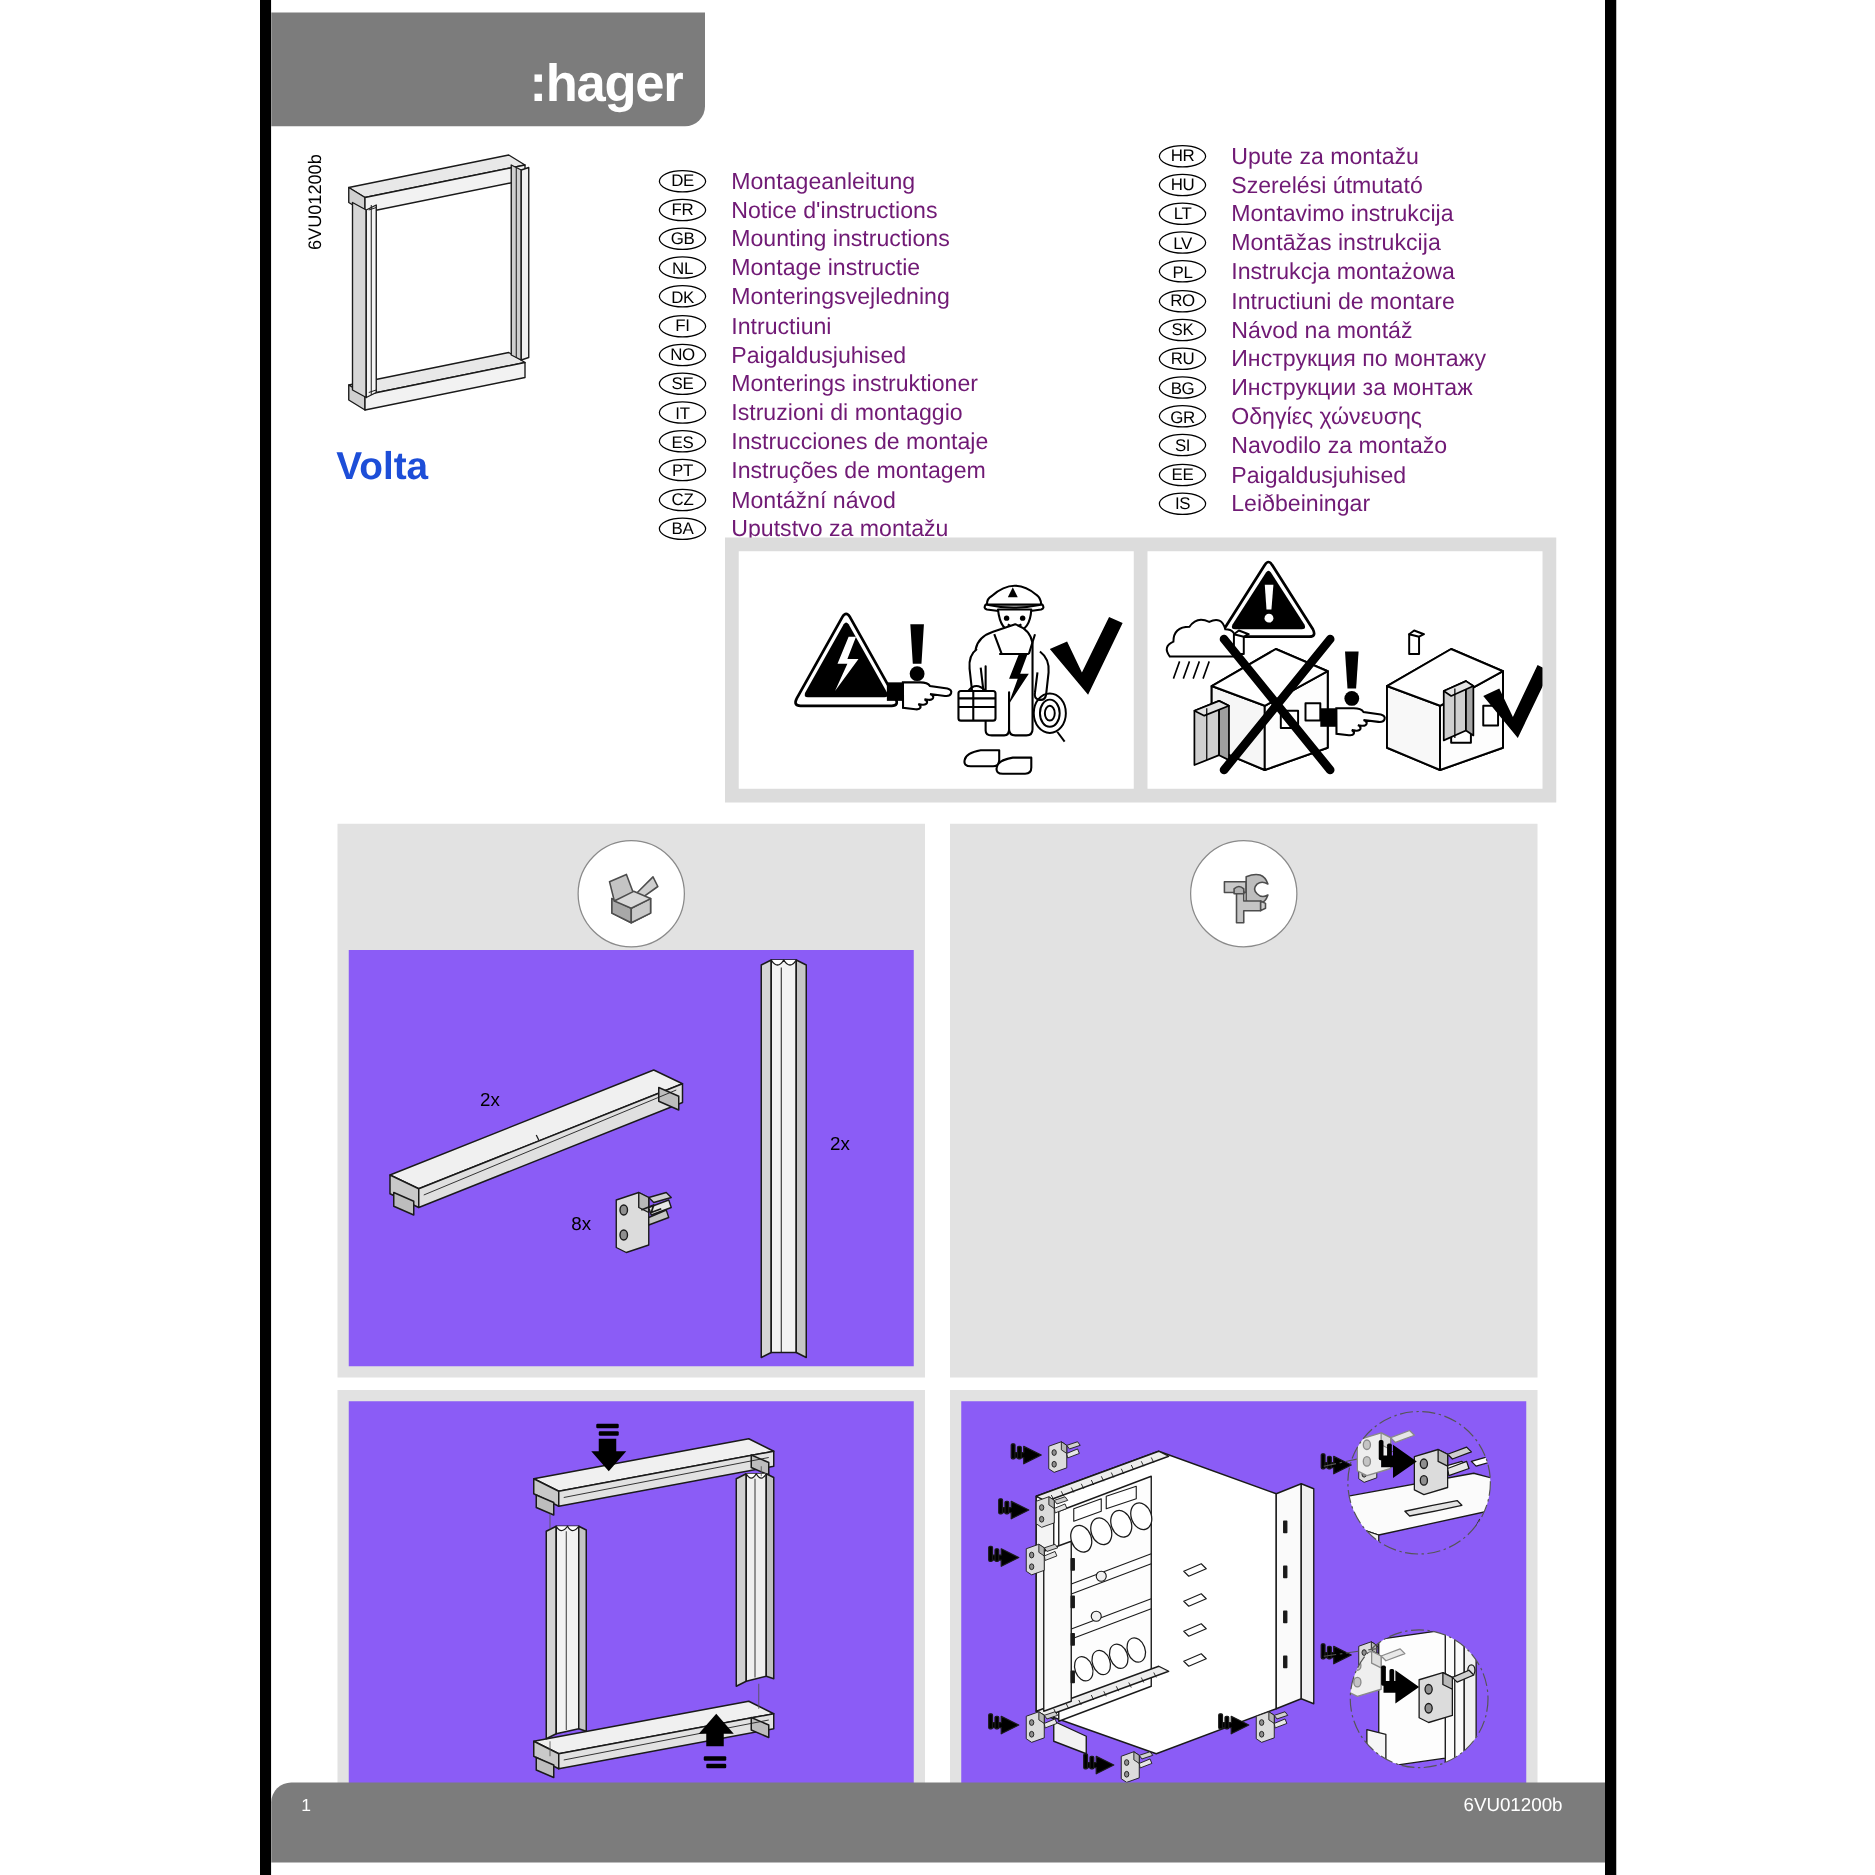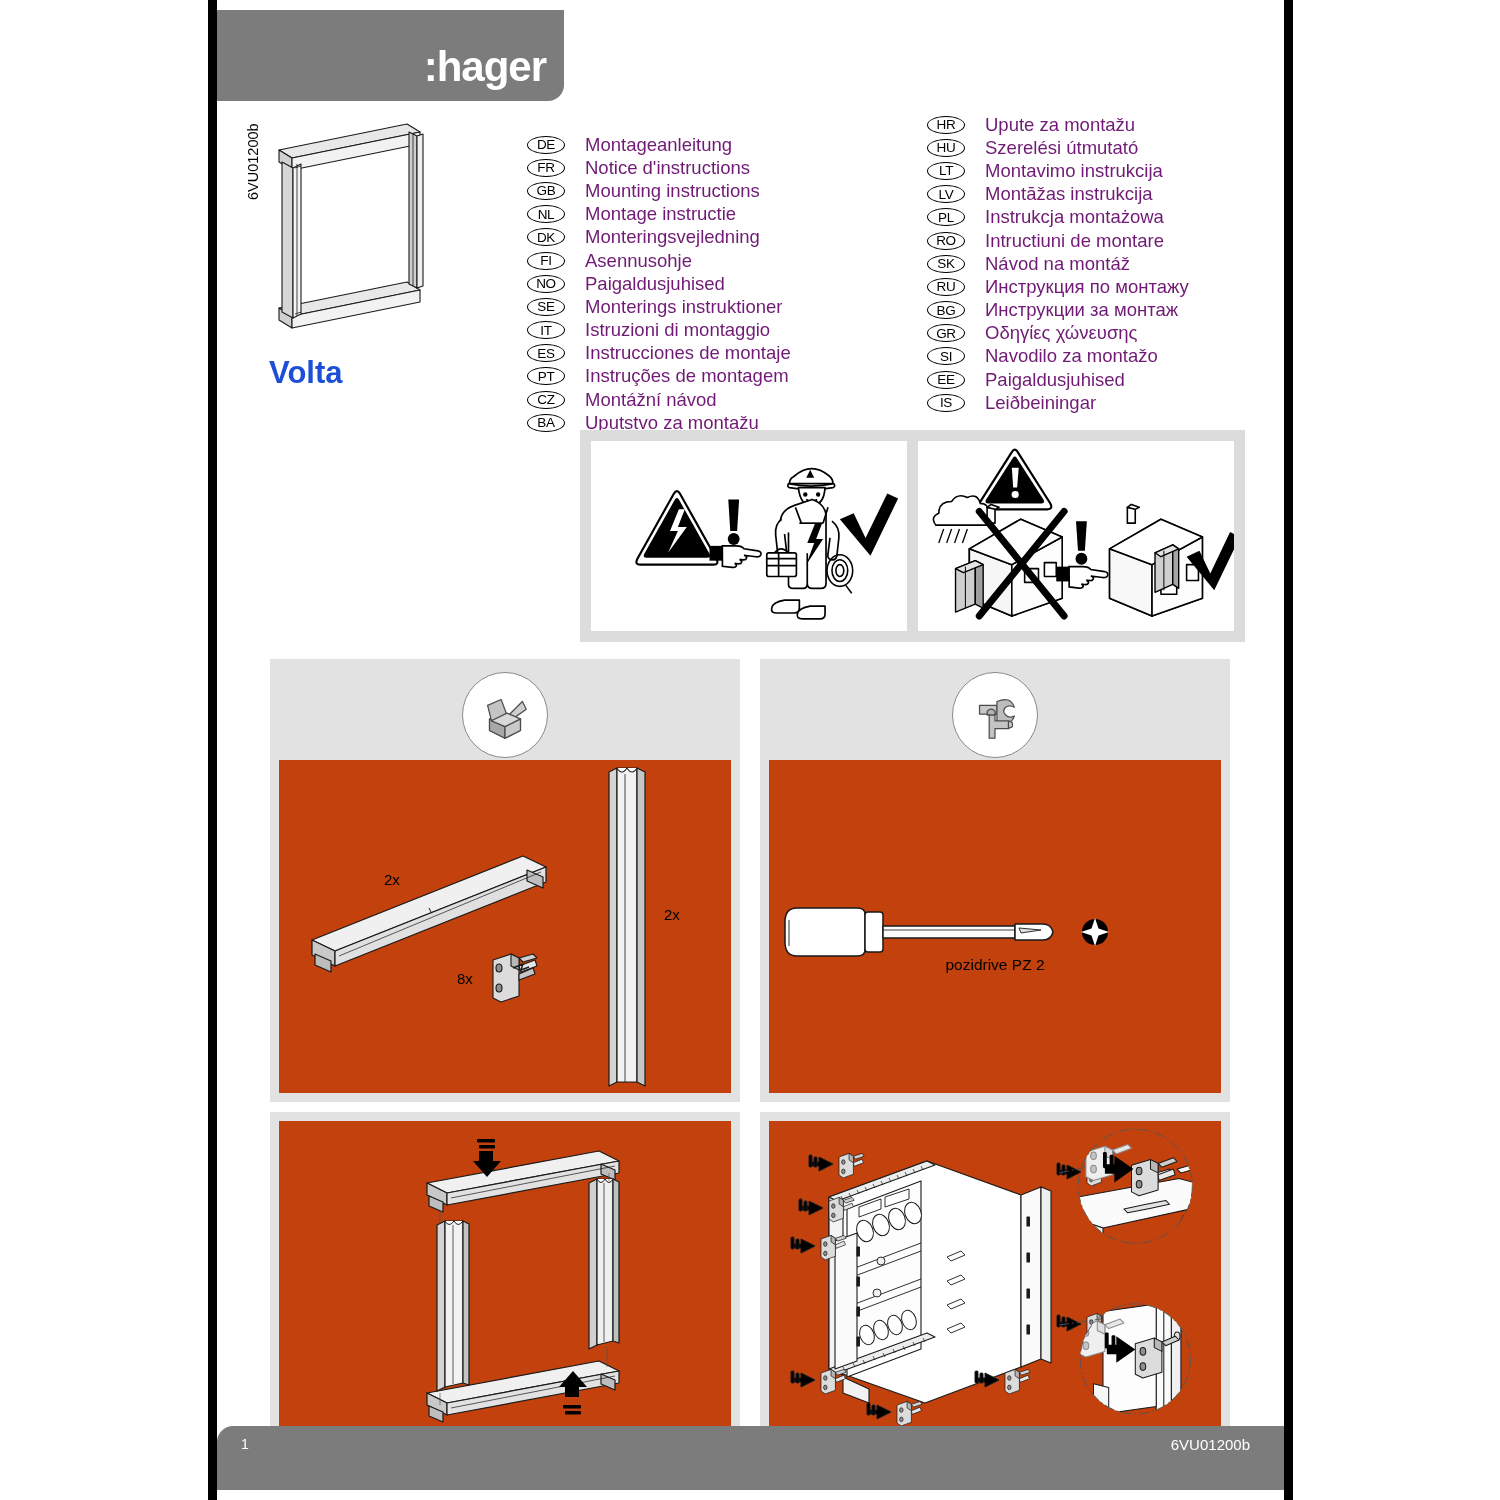--- a/index.html
+++ b/index.html
@@ -138,21 +138,21 @@
     position: absolute;
     background: #e2e2e2;
     padding: 9px;
     box-sizing: border-box;
   }
   .panel-head {
     height: 92px;
     position: relative;
   }
   .panel-body {
-    background: #c2410c;
+    background: #8b5cf6;
     position: relative;
     overflow: hidden;
   }
   .head-icon {
     position: absolute;
     left: 50%;
     top: 4px;
     transform: translateX(-50%);
     width: 86px;
     height: 86px;
@@ -270,21 +270,21 @@
       <div class="lang-row">
         <div class="lang-badge">NL</div>
         <div class="lang-text">Montage instructie</div>
       </div>
       <div class="lang-row">
         <div class="lang-badge">DK</div>
         <div class="lang-text">Monteringsvejledning</div>
       </div>
       <div class="lang-row">
         <div class="lang-badge">FI</div>
-        <div class="lang-text">Asennusohje</div>
+        <div class="lang-text">Intructiuni</div>
       </div>
       <div class="lang-row">
         <div class="lang-badge">NO</div>
         <div class="lang-text">Paigaldusjuhised</div>
       </div>
       <div class="lang-row">
         <div class="lang-badge">SE</div>
         <div class="lang-text">Monterings instruktioner</div>
       </div>
       <div class="lang-row">
@@ -575,43 +575,20 @@
               <path d="M14,20 l18,0 l0,9 l-18,0 Z" fill="#c9c9c9"></path>
               <path d="M32,16 q14,-6 18,6 q-5,-3 -9,0 q-4,4 0,8 q4,4 9,1
                        q-4,12 -18,5 Z" fill="#bdbdbd"></path>
 
               <path d="M24,28 l6,0 l0,8 l14,0 l0,8 l-14,0 l0,10 l-6,0 Z" fill="#c4c4c4"></path>
               <path d="M22,26 q4,-4 8,0 l0,4 l-8,0 Z" fill="#b3b3b3"></path>
               <path d="M44,36 l4,2 l0,4 l-4,2 Z" fill="#cfcfcf"></path>
             </g>
           </svg>
         </div>
-      </div>
-      <div class="panel-body">
-        <svg viewBox="0 0 452 333" width="100%" height="100%">
-
-          <g stroke="#1a1a1a" stroke-width="1.5" stroke-linejoin="round" fill="#fff">
-            <path d="M28,148 q-12,0 -12,14 l0,20 q0,14 12,14 l60,0 q8,0 8,-6 l0,-36
-                     q0,-6 -8,-6 Z"></path>
-            <rect x="96" y="152" width="18" height="40" rx="3"></rect>
-            <rect x="114" y="166" width="132" height="12" fill="#fbfbfb"></rect>
-            <line x1="114" y1="170" x2="246" y2="170" stroke-width="0.8"></line>
-
-            <path d="M246,164 l28,0 q8,0 10,8 q-2,8 -10,8 l-28,0 Z" fill="#fff"></path>
-            <path d="M250,168 l22,2 l-20,3 Z" fill="#e0e0e0" stroke-width="0.9"></path>
-            <line x1="20" y1="160" x2="20" y2="186" stroke-width="0.9"></line>
-          </g>
-
-          <g>
-            <circle cx="326" cy="172" r="13" fill="#000"></circle>
-            <path d="M326,158 l3.5,10.5 l10.5,3.5 l-10.5,3.5 l-3.5,10.5
-                     l-3.5,-10.5 l-10.5,-3.5 l10.5,-3.5 Z" fill="#fff"></path>
-          </g>
-        </svg>
-        <div class="tool-label">pozidrive PZ 2</div>
       </div>
     </div>
 
     <div class="panel panel-asm">
       <div class="panel-body">
         <svg viewBox="0 0 452 307" width="100%" height="100%">
           <g stroke="#1a1a1a" stroke-width="1.2" stroke-linejoin="round">
 
             <polygon points="148,62 320,30 340,40 168,72" fill="#f0f0f0"></polygon>
             <polygon points="148,62 168,72 168,84 148,74" fill="#c9c9c9"></polygon>

